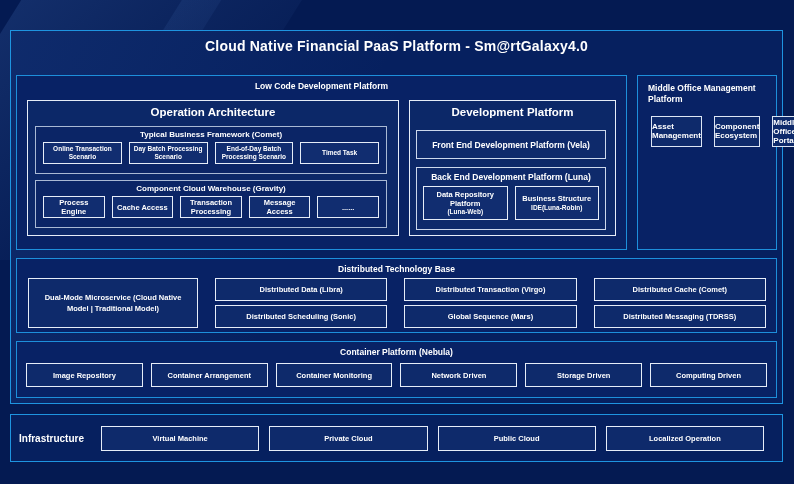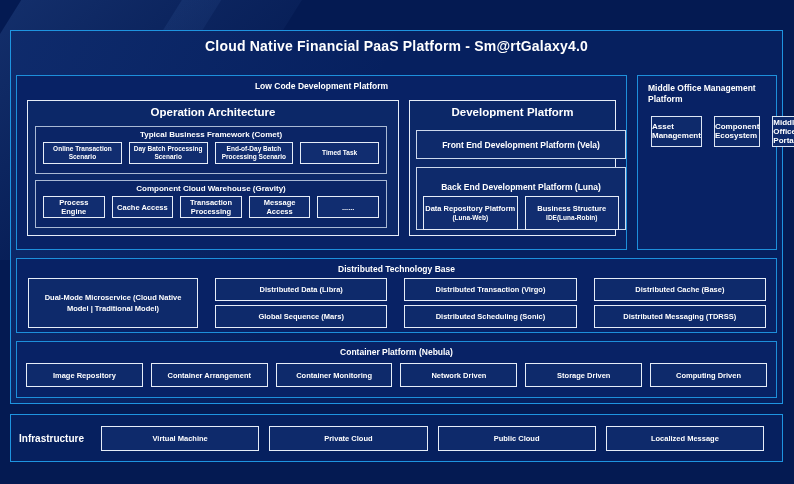--- a/index.html
+++ b/index.html
@@ -61,27 +61,27 @@
   .leaf-row { display:flex; gap:7px; padding:0 7px; margin-top:3px; }
   .leaf {
     flex:1; height:22px;
     border:1px solid #e6edf8; background:#112d70;
     display:flex; align-items:center; justify-content:center; text-align:center;
     font-size:6.5px; font-weight:bold; line-height:1.25; padding:0 2px;
   }
   .warehouse .leaf { font-size:7.5px; line-height:1.2; }
 
   .dev-sub {
-    position:absolute; left:6px; width:210px;
+    position:absolute; left:6px; width:190px;
     border:1px solid #ccd8ec; background:#0e2a6b;
   }
   .front-end { top:29px; height:29px; display:flex; align-items:center; justify-content:center;
                font-size:8.5px; font-weight:bold; }
   .back-end  { top:66px; height:63px; }
-  .back-end .panel-label { margin-top:14px; font-size:8.5px; }
+  .back-end .panel-label { margin-top:4px; font-size:8.5px; }
   .luna-row { display:flex; gap:7px; padding:0 6px; margin-top:4px; }
   .luna-box {
     flex:1; height:34px;
     border:1px solid #e6edf8; background:#112d70;
     display:flex; flex-direction:column; align-items:center; justify-content:center;
     text-align:center; font-weight:bold; font-size:7.5px; line-height:1.25;
   }
   .luna-sub { font-size:6.5px; font-weight:bold; }
 
   .mid-office .mo-header {
@@ -195,23 +195,23 @@
       <div class="mo-box">Middle Office Portal</div>
     </div>
   </div>
 
   <div class="panel distributed">
     <div class="panel-label">Distributed Technology Base</div>
     <div class="dist-grid">
       <div class="dist-box dual-mode">Dual-Mode Microservice (Cloud Native Model | Traditional Model)</div>
       <div class="dist-box">Distributed Data (Libra)</div>
       <div class="dist-box">Distributed Transaction (Virgo)</div>
-      <div class="dist-box">Distributed Cache (Base)</div>
+      <div class="dist-box">Distributed Cache (Comet)</div>
+      <div class="dist-box">Distributed Scheduling (Sonic)</div>
       <div class="dist-box">Global Sequence (Mars)</div>
-      <div class="dist-box">Distributed Scheduling (Sonic)</div>
       <div class="dist-box">Distributed Messaging (TDRSS)</div>
     </div>
   </div>
 
   <div class="panel containerp">
     <div class="panel-label">Container Platform (Nebula)</div>
     <div class="cont-row">
       <div class="cont-box">Image Repository</div>
       <div class="cont-box">Container Arrangement</div>
       <div class="cont-box">Container Monitoring</div>
@@ -221,15 +221,15 @@
     </div>
   </div>
 </div>
 
 <div class="infra-panel">
   <div class="infra-label">Infrastructure</div>
   <div class="infra-row">
     <div class="infra-box">Virtual Machine</div>
     <div class="infra-box">Private Cloud</div>
     <div class="infra-box">Public Cloud</div>
-    <div class="infra-box">Localized Message</div>
+    <div class="infra-box">Localized Operation</div>
   </div>
 </div>
 
 </body></html>

